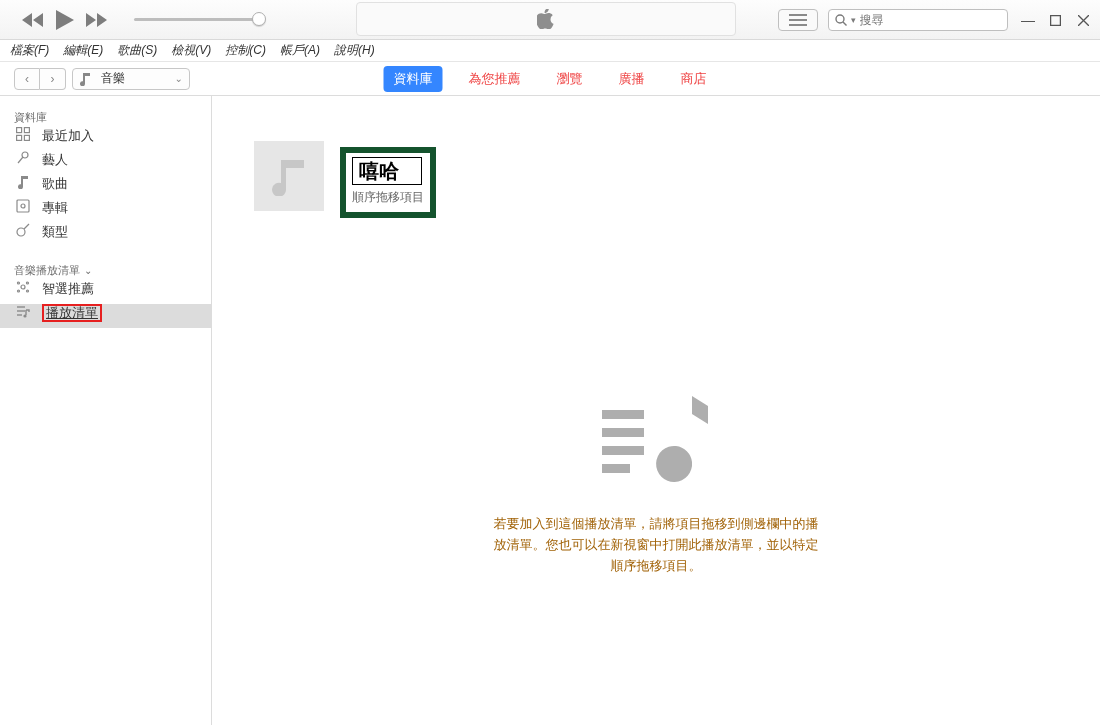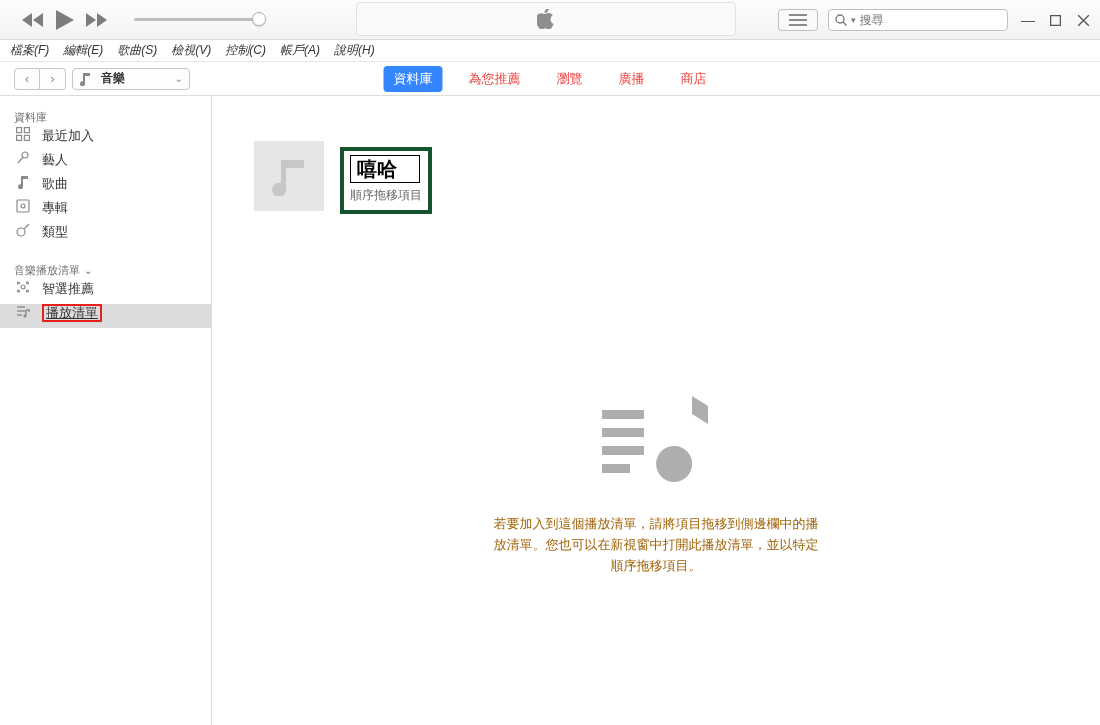--- a/index.html
+++ b/index.html
@@ -85,21 +85,21 @@
   .content { flex: 1; position: relative; background: #fff; }
 
   .playlist-head {
     position: absolute; left: 42px; top: 45px; display: flex; gap: 16px; align-items: flex-start;
   }
   .cover {
     width: 70px; height: 70px; background: #e6e6e6; display: flex; align-items: center; justify-content: center;
     color: #c7c7c7;
   }
   .pl-info { padding-top: 6px; }
-  .pl-info-box { border: 4px solid #14532d; padding: 4px 6px 6px 6px; }
+  .pl-info-box { border: 6px solid #14532d; padding: 4px 6px 6px 6px; }
   .pl-title-field {
     border: 1px solid #000; height: 28px; font-size: 20px; font-weight: 700; padding: 0 6px;
     min-width: 70px; display: inline-flex; align-items: center;
   }
   .pl-sub { font-size: 12px; color: #666; margin-top: 4px; }
 
   .empty-center {
     position: absolute; left: 50%; top: 300px; transform: translateX(-50%);
     width: 520px; text-align: center; color: #a16207; font-size: 13px; line-height: 1.6;
   }
@@ -196,21 +196,21 @@
 <div class="toolbar">
   <div class="nav-btns">
     <div class="nav-btn">
       <span>‹</span>
     </div>
     <div class="nav-btn">
       <span>›</span>
     </div>
   </div>
   <div class="source-select">
-    <span style="display:flex;align-items:center;gap:6px;font-weight:bold;">
+    <span style="display:flex;align-items:center;gap:6px;">
       <span class="ico">
         <svg width="12" height="14" viewBox="0 0 12 14" fill="currentColor">
             <path d="M4 1v8.3A2.5 2.5 0 1 0 6 12V4h5V1H4z"></path>
           </svg>
       </span>
       <span>音樂</span>
     </span>
     <span style="font-size:10px;color:#888;">⌄</span>
   </div>
 

